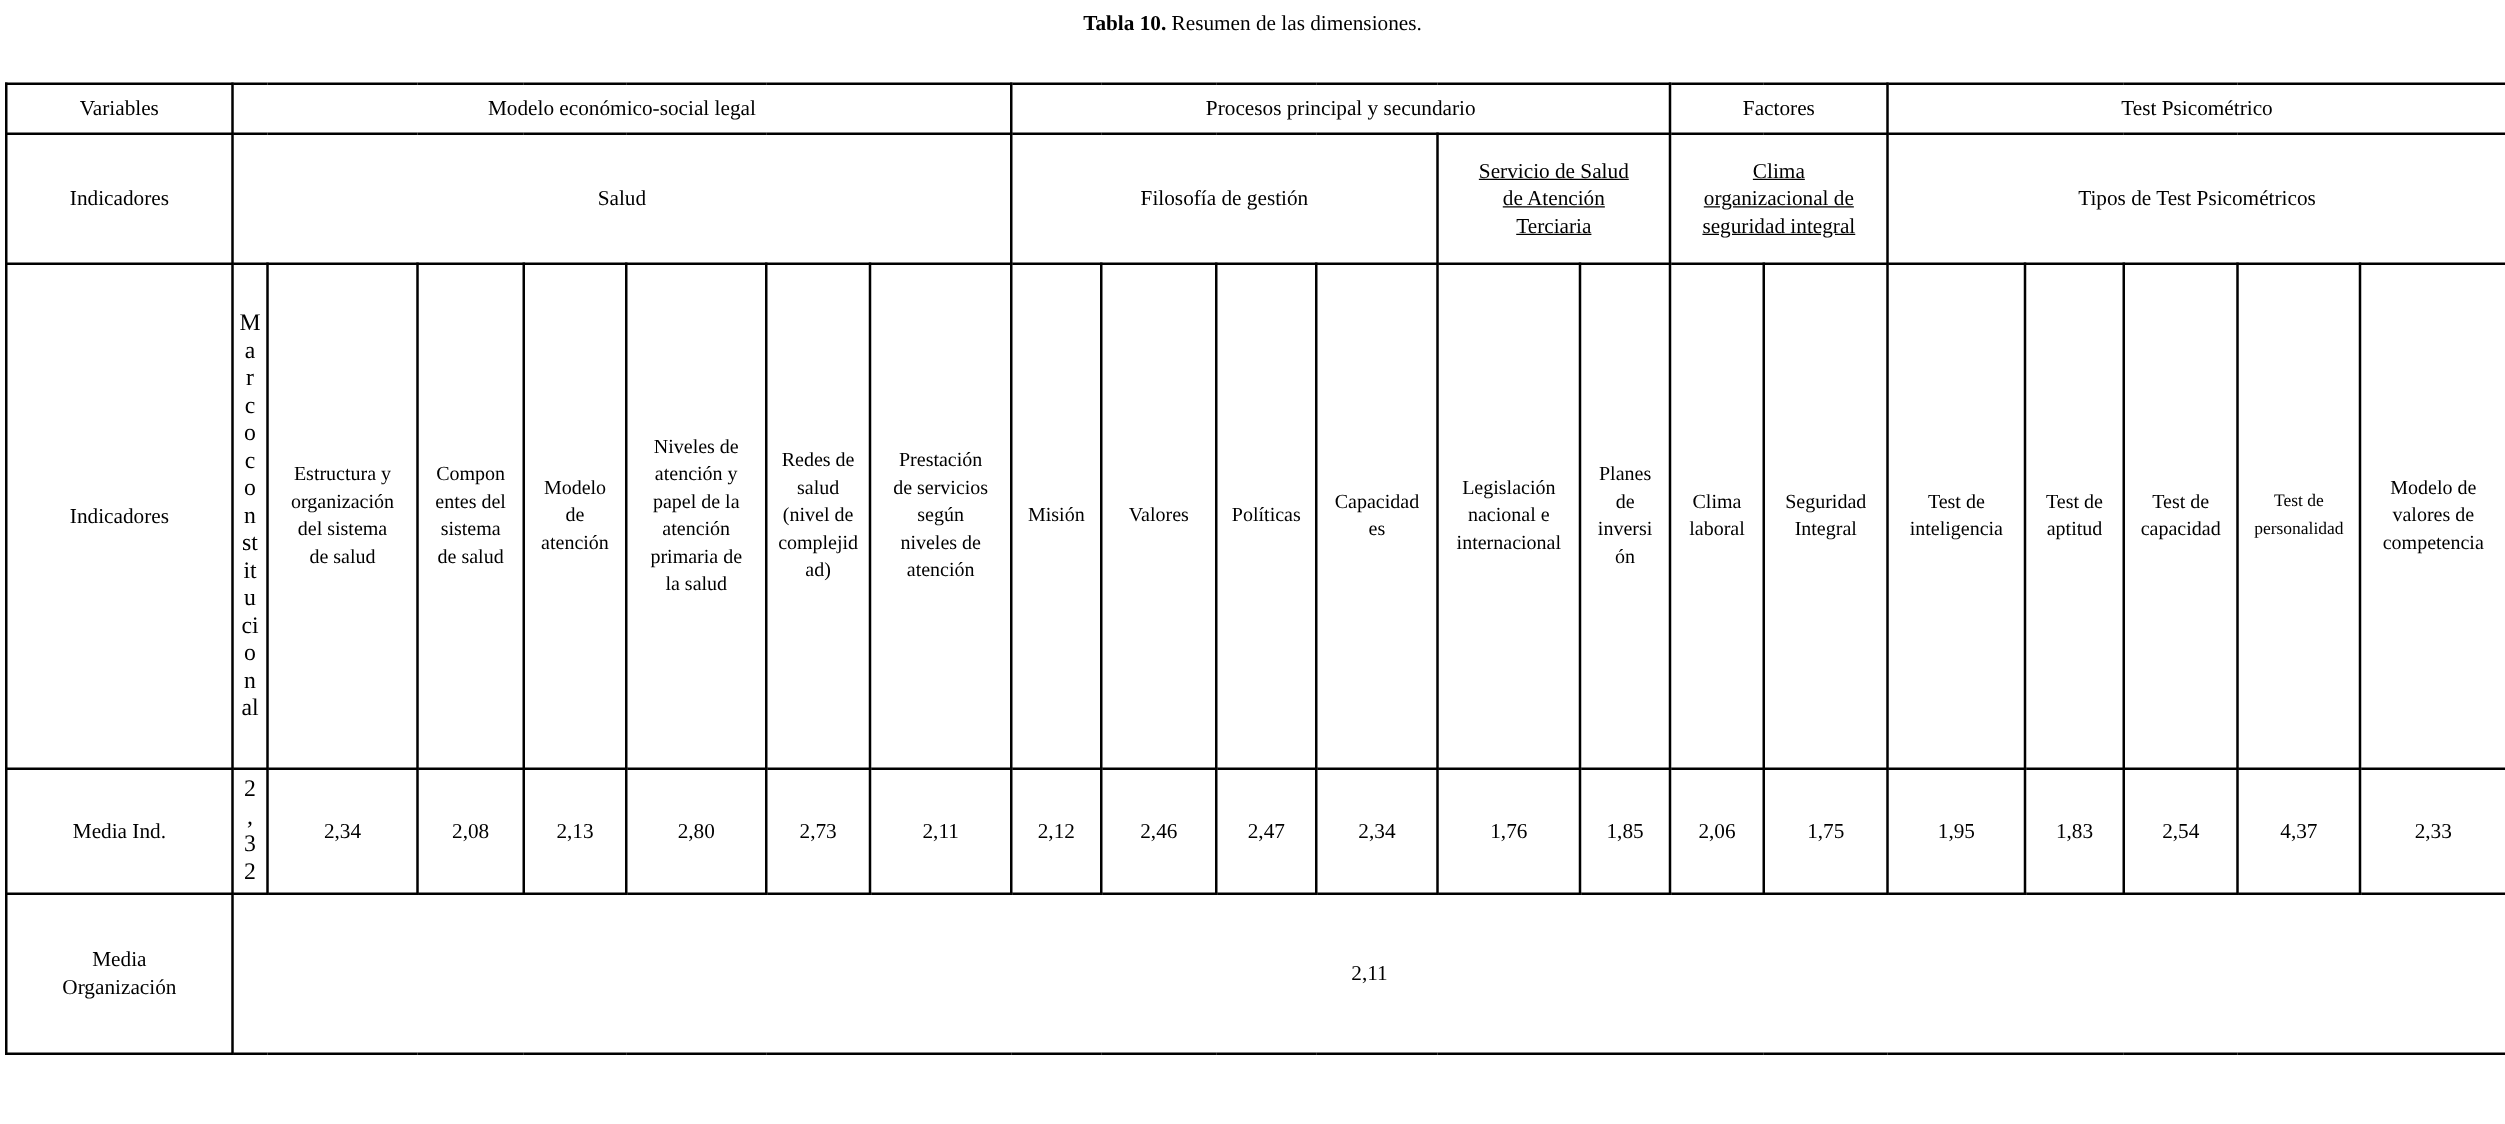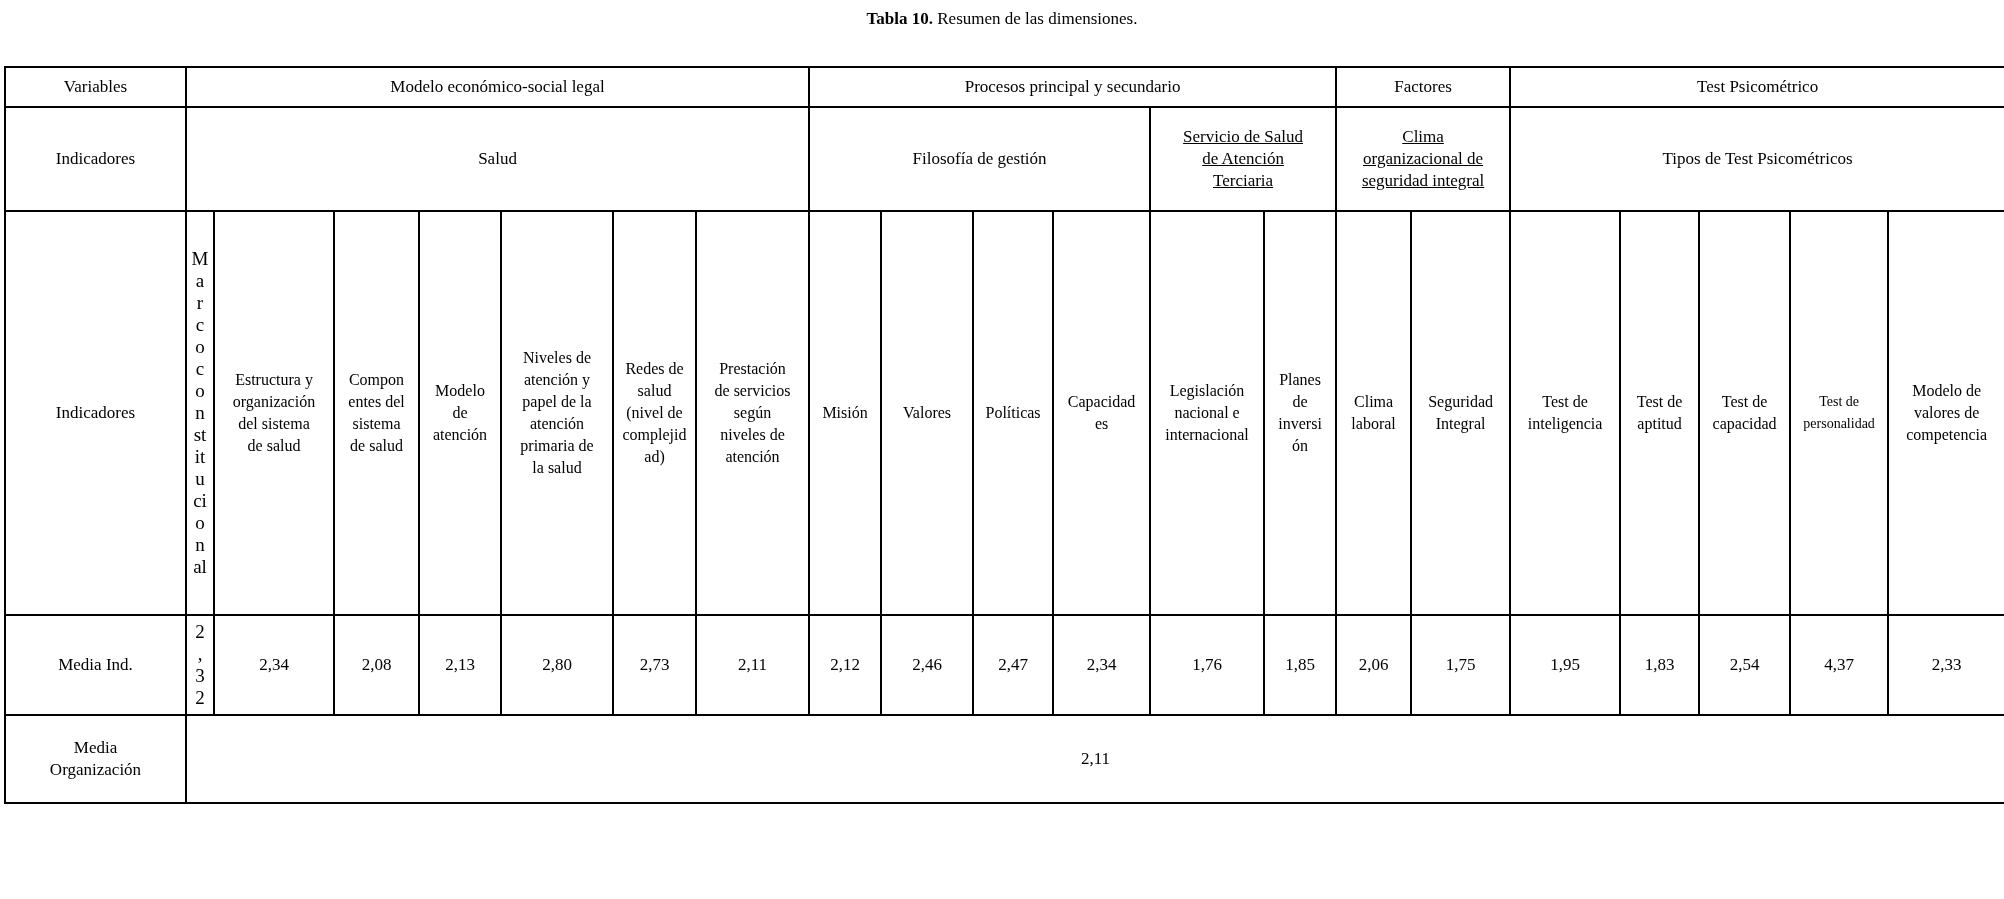--- a/index.html
+++ b/index.html
@@ -9,21 +9,21 @@
   .title b{font-weight:bold;}
   table.t{border-collapse:collapse;table-layout:fixed;width:1996px;margin:37px 0 0 4px;
           font-size:17px;color:#000;}
   table.t td{border:2px solid #000;text-align:center;vertical-align:middle;
              padding:1px 2px;white-space:pre-line;line-height:22px;overflow:hidden;}
   tr.r-variables{height:40px;}
   tr.r-dimensiones{height:104px;}
   tr.r-indicadores{height:404px;}
   tr.r-mediaind{height:100px;}
   tr.r-mediadim{height:80px;}
-  tr.r-mediaorg{height:88px;}
+  tr.r-mediaorg{height:128px;}
   td.ind{font-size:16px;line-height:21px;}
   td.small{font-size:14px;line-height:19px;}
   td.vtop{vertical-align:top;padding:0;font-size:19px;line-height:26.8px;}
   td.vtop-num{vertical-align:top;padding:0;font-size:19px;line-height:25px;}
   td.dim3{line-height:23px;text-decoration:underline;}
 </style>
 </head>
 <body>
 
 <div class="page">

